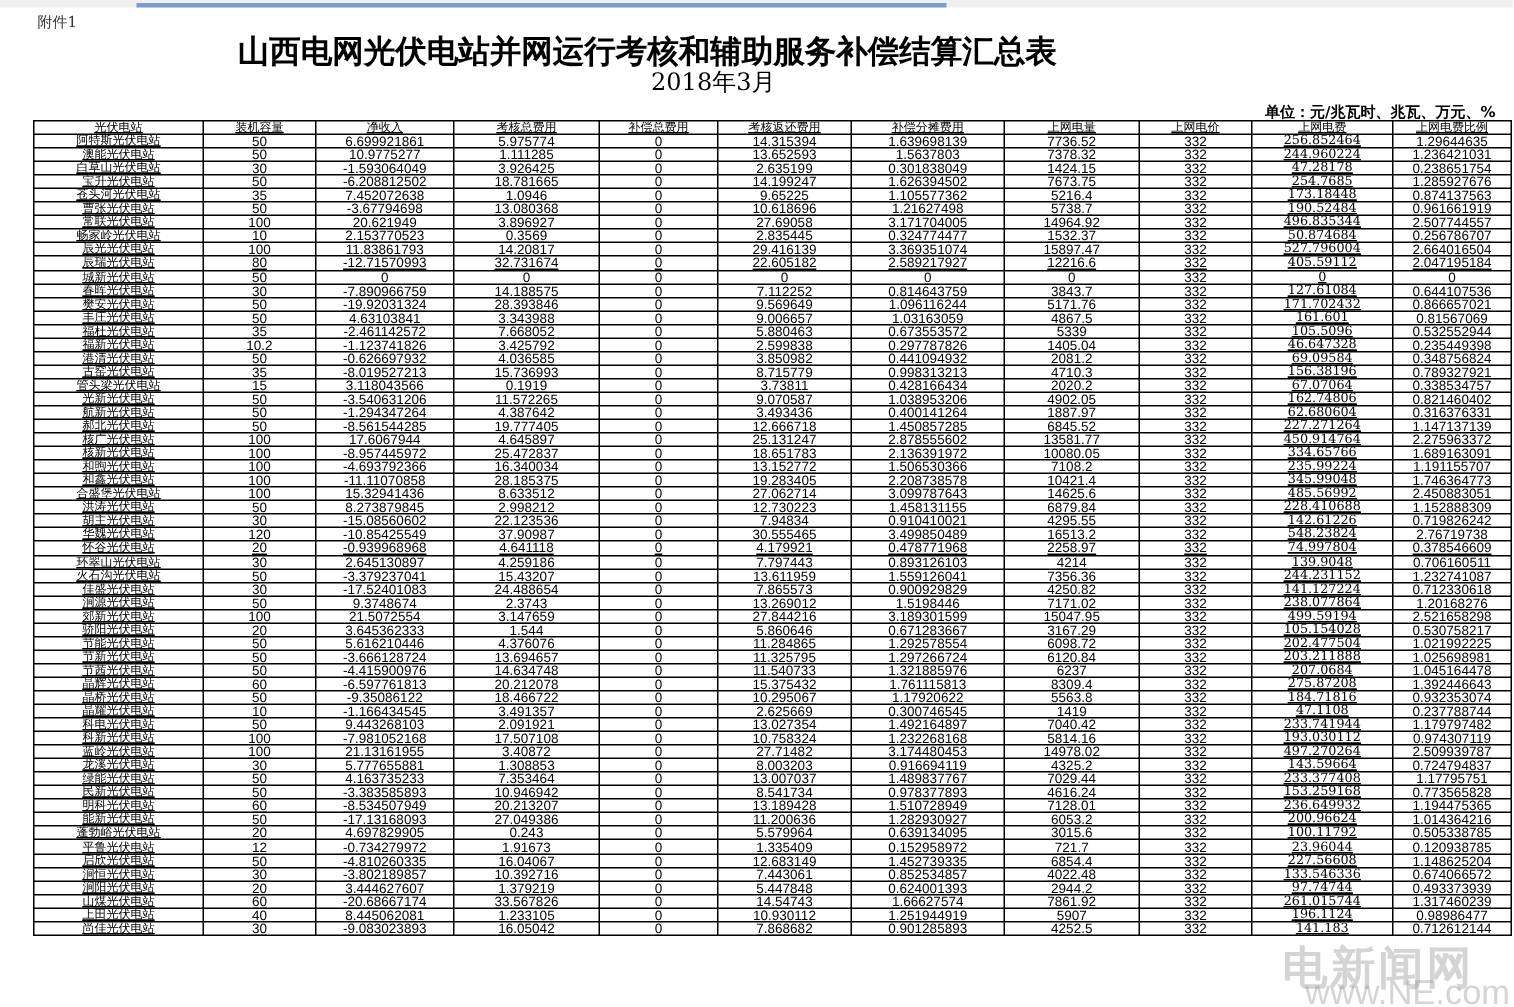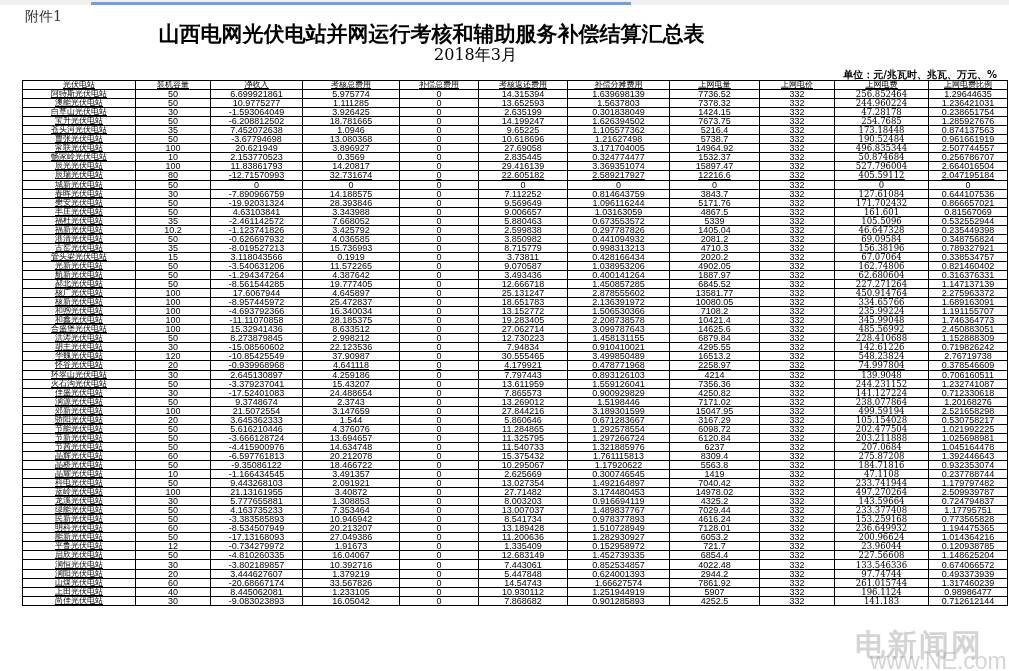--- a/index.html
+++ b/index.html
@@ -1,19 +1,19 @@
 <!DOCTYPE html>
 <html><head>
   <meta charset="utf-8">
   <style>
     html, body { margin: 0; padding: 0; background: #ffffff; }
     body { width: 1009px; height: 671px; overflow: hidden; position: relative; font-family: "Liberation Sans", "DejaVu Sans", sans-serif; color: #000; }
     .topbar { position: absolute; left: 0; top: 0; width: 1009px; height: 5px; background: #f0f0f0; }
     .topbar-accent { position: absolute; left: 91px; top: 2px; width: 540px; height: 3px; background: #7a9ccf; }
-    .attach { position: absolute; left: 25px; top: 8px; font-size: 14px; font-family: "DejaVu Serif", serif; color: #333; }
+    .attach { position: absolute; left: 25px; top: 8px; font-size: 10px; font-family: "DejaVu Serif", serif; color: #333; }
     .title { position: absolute; left: 0; width: 863px; top: 20px; text-align: center; font-size: 21px; font-weight: bold; font-family: "DejaVu Sans", sans-serif; letter-spacing: 0px; }
     .subtitle { position: absolute; left: 0; width: 951px; top: 45px; text-align: center; font-size: 16px; font-family: "DejaVu Serif", serif; }
     .unit { position: absolute; right: 12px; top: 68px; font-size: 10px; font-family: "DejaVu Sans", sans-serif; font-weight: bold; }
     table { position: absolute; left: 22px; top: 80px; border-collapse: collapse; table-layout: fixed; width: 985px; text-decoration: underline; }
     th, td { border: 1px solid #000; padding: 0; height: 8.05px; line-height: 8px; font-size: 9px; text-align: center; white-space: nowrap; overflow: hidden; }
     th { font-weight: normal; font-size: 8px; font-family: "DejaVu Sans", sans-serif; text-decoration: underline; }
     td.name { font-size: 8px; font-family: "DejaVu Sans", sans-serif; text-decoration: underline; }
     td.fee { font-family: "DejaVu Serif", serif; text-decoration: underline; font-size: 8.5px; }
     .watermark { position: absolute; left: 855px; top: 625px; font-size: 30px; color: rgba(160,160,160,0.45); font-weight: bold; letter-spacing: 2px; pointer-events: none; }
     .watermark2 { position: absolute; left: 870px; top: 648px; font-size: 23px; color: rgba(160,160,160,0.45); pointer-events: none; }
@@ -625,20 +625,33 @@
         <td>2.091921</td>
         <td>0</td>
         <td>13.027354</td>
         <td>1.492164897</td>
         <td>7040.42</td>
         <td>332</td>
         <td class="fee">233.741944</td>
         <td>1.179797482</td>
       </tr>
       <tr>
+        <td class="name">科新光伏电站</td>
+        <td>100</td>
+        <td>-7.981052168</td>
+        <td>17.507108</td>
+        <td>0</td>
+        <td>10.758324</td>
+        <td>1.232268168</td>
+        <td>5814.16</td>
+        <td>332</td>
+        <td class="fee">193.030112</td>
+        <td>0.974307119</td>
+      </tr>
+      <tr>
         <td class="name">蓝岭光伏电站</td>
         <td>100</td>
         <td>21.13161955</td>
         <td>3.40872</td>
         <td>0</td>
         <td>27.71482</td>
         <td>3.174480453</td>
         <td>14978.02</td>
         <td>332</td>
         <td class="fee">497.270264</td>
@@ -701,20 +714,33 @@
         <td>50</td>
         <td>-17.13168093</td>
         <td>27.049386</td>
         <td>0</td>
         <td>11.200636</td>
         <td>1.282930927</td>
         <td>6053.2</td>
         <td>332</td>
         <td class="fee">200.96624</td>
         <td>1.014364216</td>
+      </tr>
+      <tr>
+        <td class="name">蓬勃峪光伏电站</td>
+        <td>20</td>
+        <td>4.697829905</td>
+        <td>0.243</td>
+        <td>0</td>
+        <td>5.579964</td>
+        <td>0.639134095</td>
+        <td>3015.6</td>
+        <td>332</td>
+        <td class="fee">100.11792</td>
+        <td>0.505338785</td>
       </tr>
       <tr>
         <td class="name">平鲁光伏电站</td>
         <td>12</td>
         <td>-0.734279972</td>
         <td>1.91673</td>
         <td>0</td>
         <td>1.335409</td>
         <td>0.152958972</td>
         <td>721.7</td>

